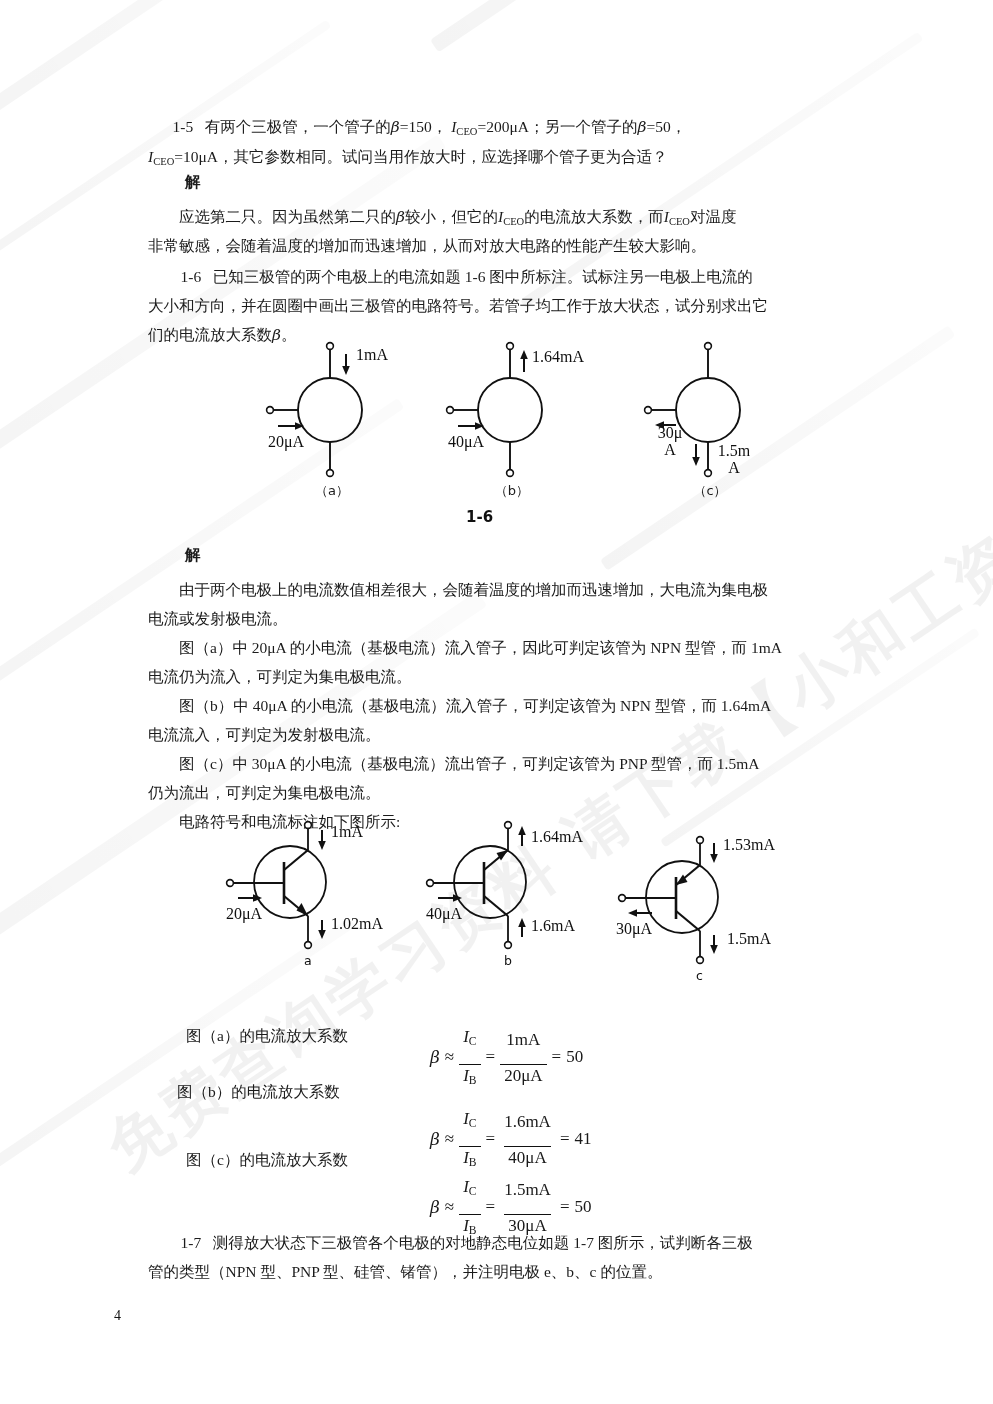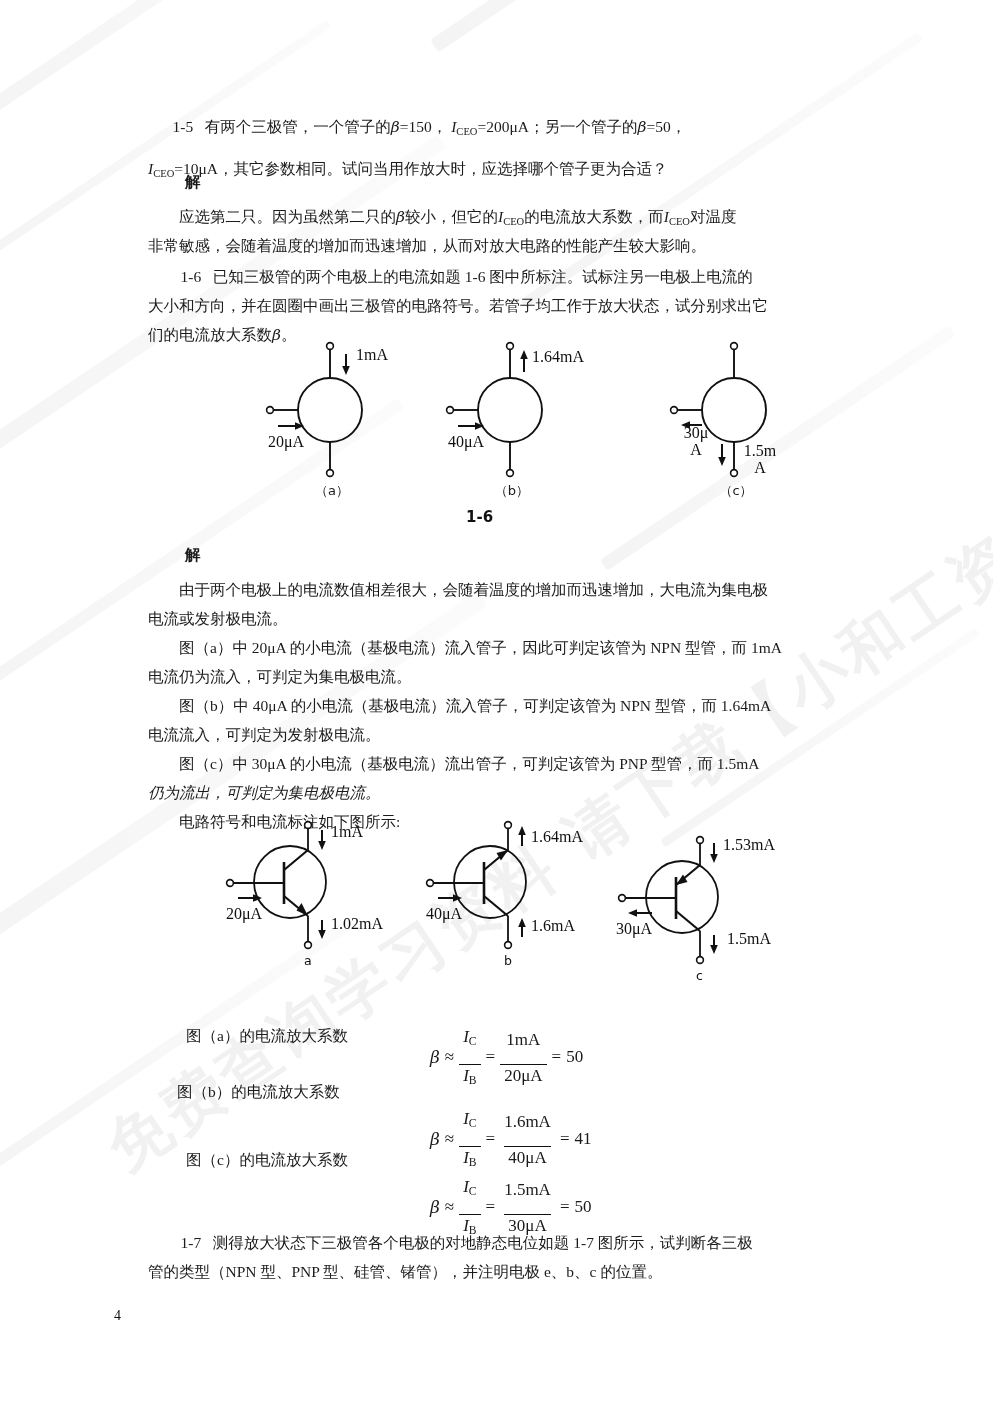--- a/index.html
+++ b/index.html
@@ -131,21 +131,21 @@
   <div class="wm-stripe" style="left:660px;top:840px;width:380px;height:9px;"></div>
   <div class="wm-text" style="left:90px;top:1120px;font-size:62px;">免费查询学习资料 请下载【小和工资料】APP</div>
 </div>
 
 <div id="page">
 
   <div class="para" style="left:140px;top:112px;width:700px;">
     <span style="display:inline-block;width:2.1em;"></span><span>1-5</span>&nbsp;&nbsp;&nbsp;<span>有两个三极管，一个管子的</span><span class="beta">β</span><span>=150</span><span>，</span>&nbsp;<span class="mathi nw"><span>I</span><span class="sub">CEO</span></span><span>=200μA</span><span>；</span><span>另一个管子的</span><span class="beta">β</span><span>=50</span><span>，</span>
   </div>
 
-  <div class="para" style="left:148px;top:142px;width:700px;margin-top:12px;">
+  <div class="para" style="left:148px;top:142px;width:700px;">
     <span class="mathi nw"><span>I</span><span class="sub">CEO</span></span><span>=10μA</span><span>，其它参数相同。试问当用作放大时，应选择哪个管子更为合适？</span>
   </div>
 
   <div class="jie" style="left:185px;top:172px;">解</div>
 
   <div class="para" style="left:148px;top:202px;width:700px;">
     <span style="display:inline-block;width:2em;"></span><span>应选第二只。因为虽然第二只的</span><span class="beta">β</span><span>较小，但它的</span><span class="mathi nw"><span>I</span><span class="sub">CEO</span></span><span>的电流放大系数，而</span><span class="mathi nw"><span>I</span><span class="sub">CEO</span></span><span>对温度</span>
   </div>
 
   <div class="para" style="left:148px;top:231px;width:700px;">非常敏感，会随着温度的增加而迅速增加，从而对放大电路的性能产生较大影响。</div>
@@ -199,21 +199,21 @@
         <g>
           <line x1="6" y1="86" x2="26" y2="86" stroke="#111" stroke-width="2"></line>
           <polygon points="32,86 23,82.2 23,89.8" fill="#111"></polygon>
         </g>
       </svg>
       <div class="figlabel" style="left:80px;top:8px;">1.64mA</div>
       <div class="figlabel" style="left:-4px;top:93px;">40μA</div>
       <div class="caption" style="left:28px;top:142px;width:64px;">（b）</div>
     </div>
 
-    <div class="fig" style="left:676px;top:0px;">
+    <div class="fig" style="left:650px;top:0px;">
       <svg width="130" height="140" viewBox="0 0 130 140">
         <circle cx="58" cy="70" r="32" fill="none" stroke="#111" stroke-width="1.9"></circle>
         <line x1="58" y1="38" x2="58" y2="8" stroke="#111" stroke-width="1.9"></line>
         <circle cx="58" cy="6" r="3.4" fill="#fff" stroke="#111" stroke-width="1.6"></circle>
         <line x1="26" y1="70" x2="0" y2="70" stroke="#111" stroke-width="1.9"></line>
         <circle cx="-2" cy="70" r="3.4" fill="#fff" stroke="#111" stroke-width="1.6"></circle>
         <line x1="58" y1="102" x2="58" y2="130" stroke="#111" stroke-width="1.9"></line>
         <circle cx="58" cy="133" r="3.4" fill="#fff" stroke="#111" stroke-width="1.6"></circle>
         <g>
           <line x1="26" y1="85" x2="10" y2="85" stroke="#111" stroke-width="2"></line>
@@ -248,21 +248,21 @@
     <span style="display:inline-block;width:2em;"></span><span>图（a）中 20μA 的小电流（基极电流）流入管子，因此可判定该管为 NPN 型管，而 1mA</span>
   </div>
   <div class="para" style="left:148px;top:662px;width:700px;">电流仍为流入，可判定为集电极电流。</div>
   <div class="para" style="left:148px;top:691px;width:700px;">
     <span style="display:inline-block;width:2em;"></span><span>图（b）中 40μA 的小电流（基极电流）流入管子，可判定该管为 NPN 型管，而 1.64mA</span>
   </div>
   <div class="para" style="left:148px;top:720px;width:700px;">电流流入，可判定为发射极电流。</div>
   <div class="para" style="left:148px;top:749px;width:700px;">
     <span style="display:inline-block;width:2em;"></span><span>图（c）中 30μA 的小电流（基极电流）流出管子，可判定该管为 PNP 型管，而 1.5mA</span>
   </div>
-  <div class="para" style="left:148px;top:778px;width:700px;font-style:italic;">仍为流出，可判定为集电极电流。</div>
+  <div class="para" style="left:148px;top:778px;width:700px;">仍为流出，可判定为集电极电流。</div>
   <div class="para" style="left:148px;top:807px;width:700px;">
     <span style="display:inline-block;width:2em;"></span><span>电路符号和电流标注如下图所示:</span>
   </div>
 
   <div class="figrow" style="left:0px;top:820px;width:993px;height:160px;">
 
     <div class="fig" style="left:228px;top:0px;">
       <svg width="140" height="145" viewBox="0 0 140 145">
         <circle cx="62" cy="62" r="36" fill="none" stroke="#111" stroke-width="1.8"></circle>
 

